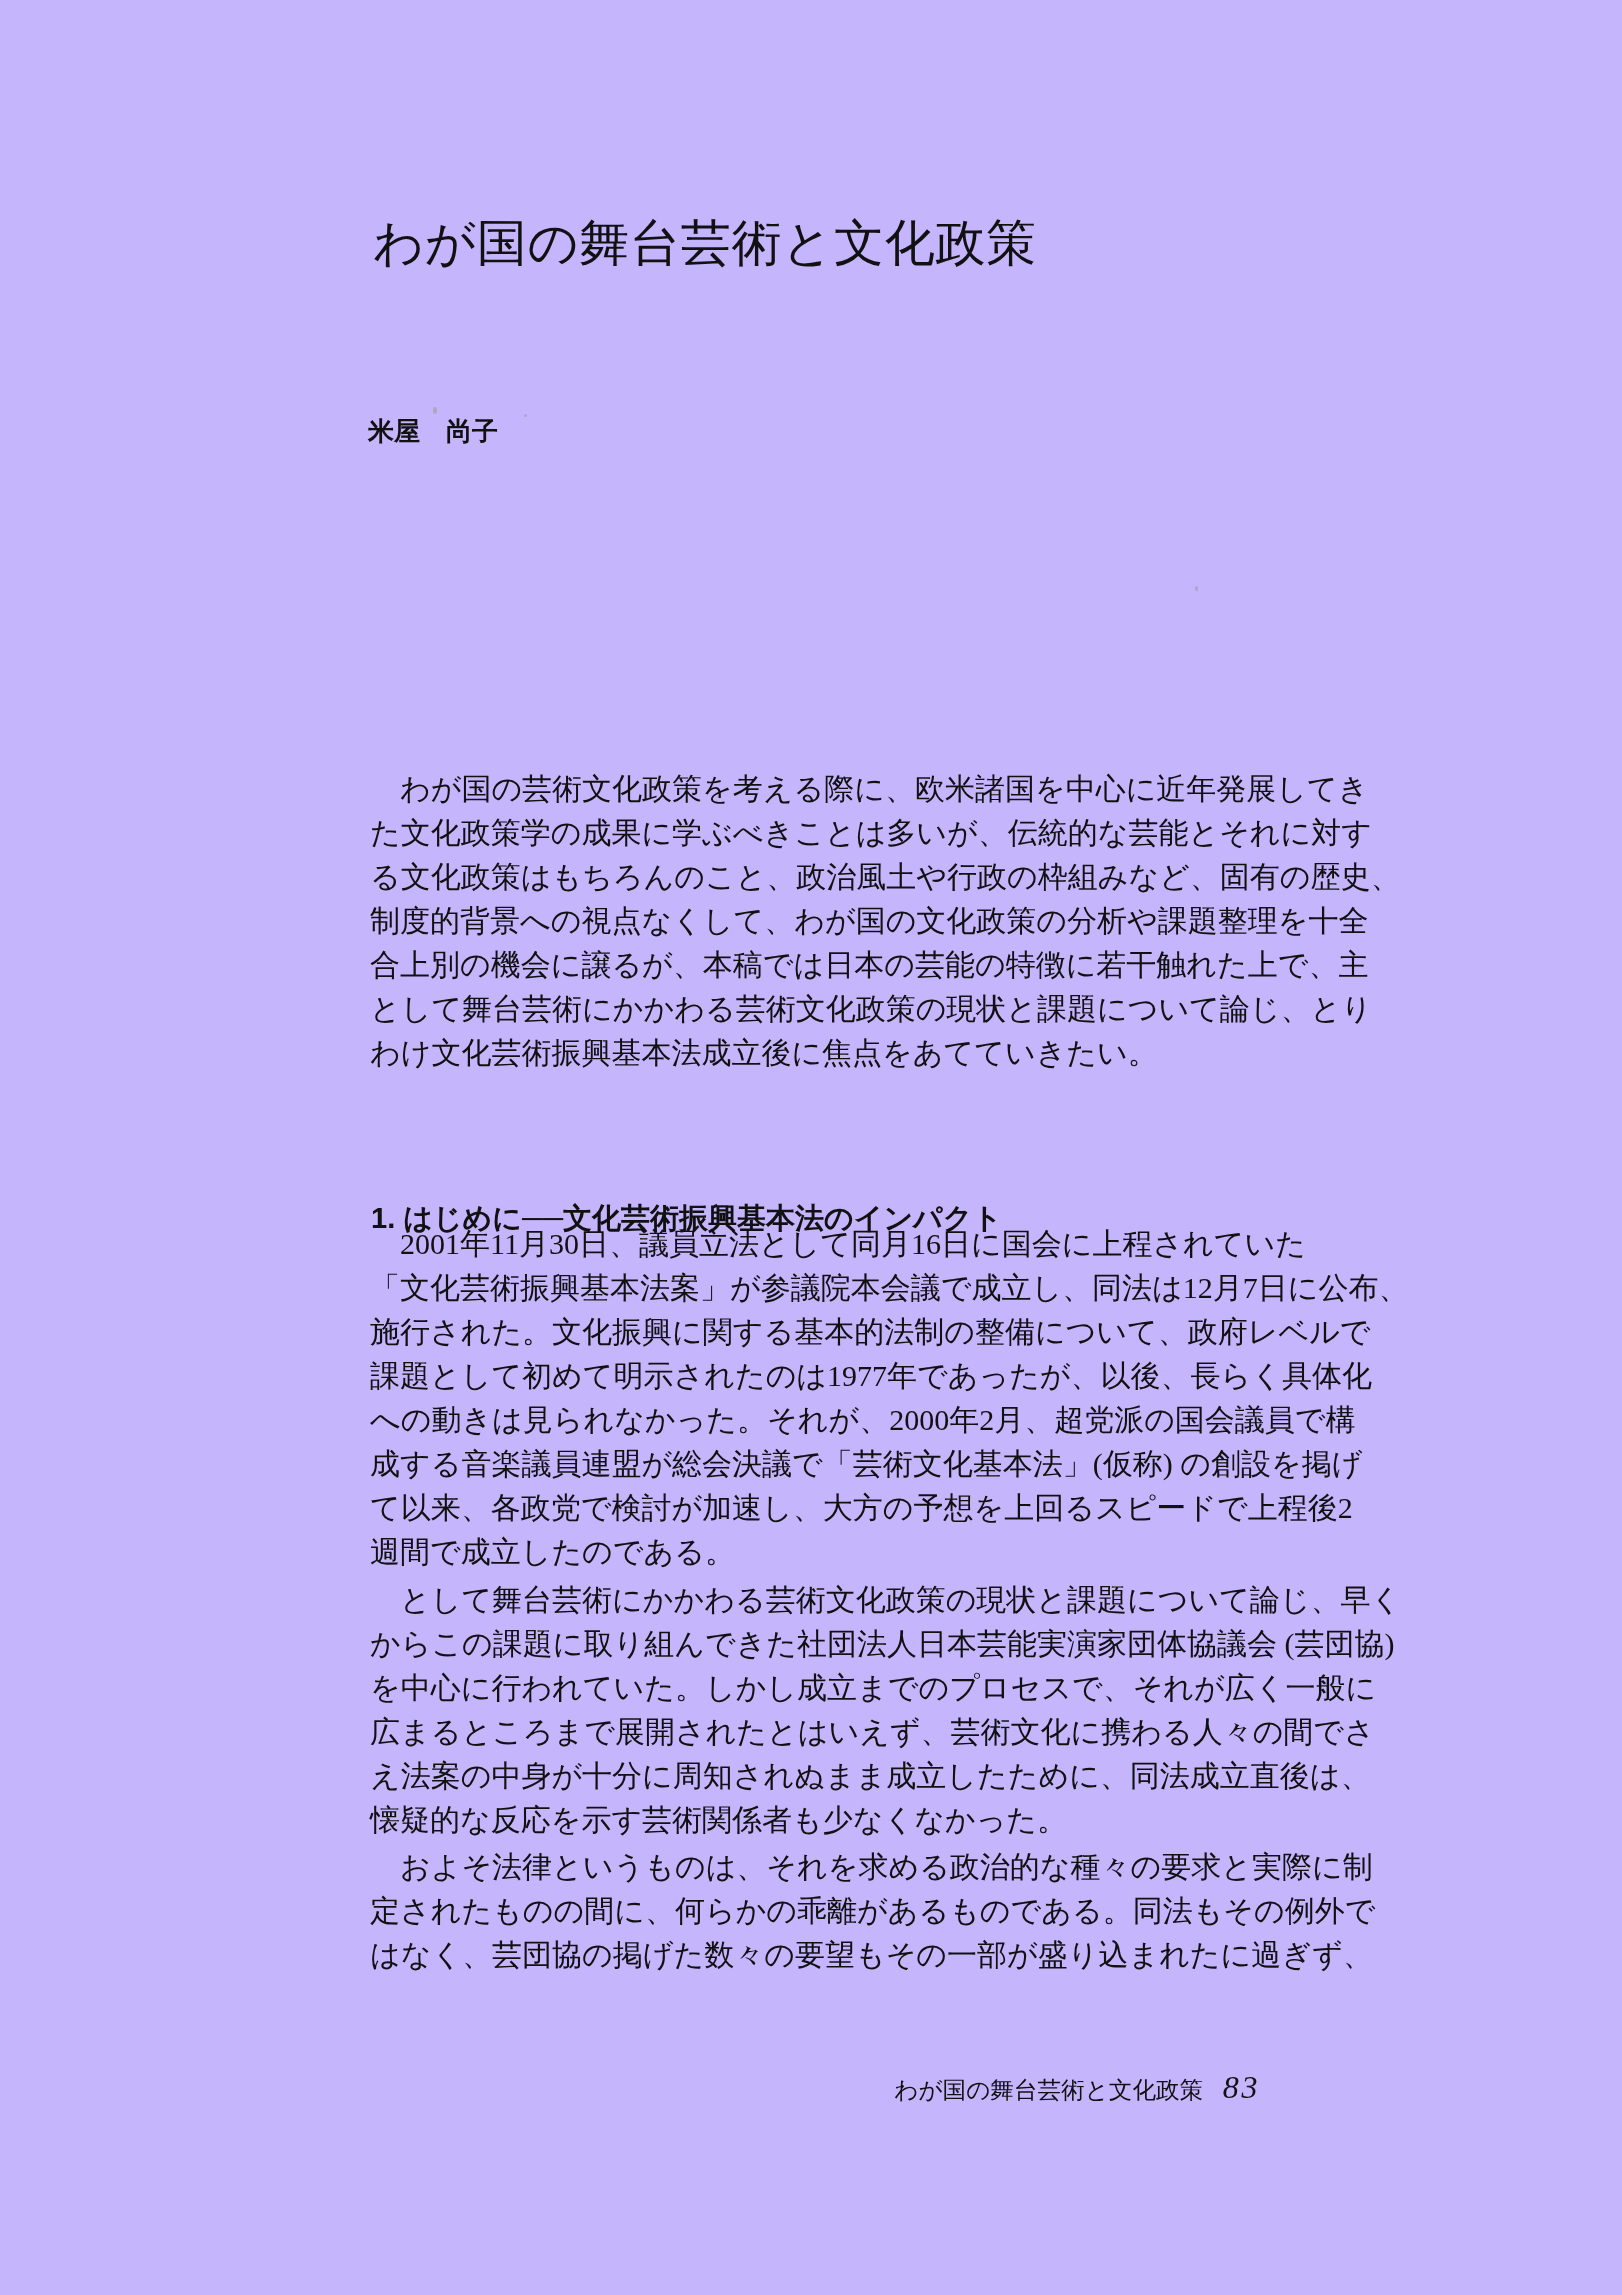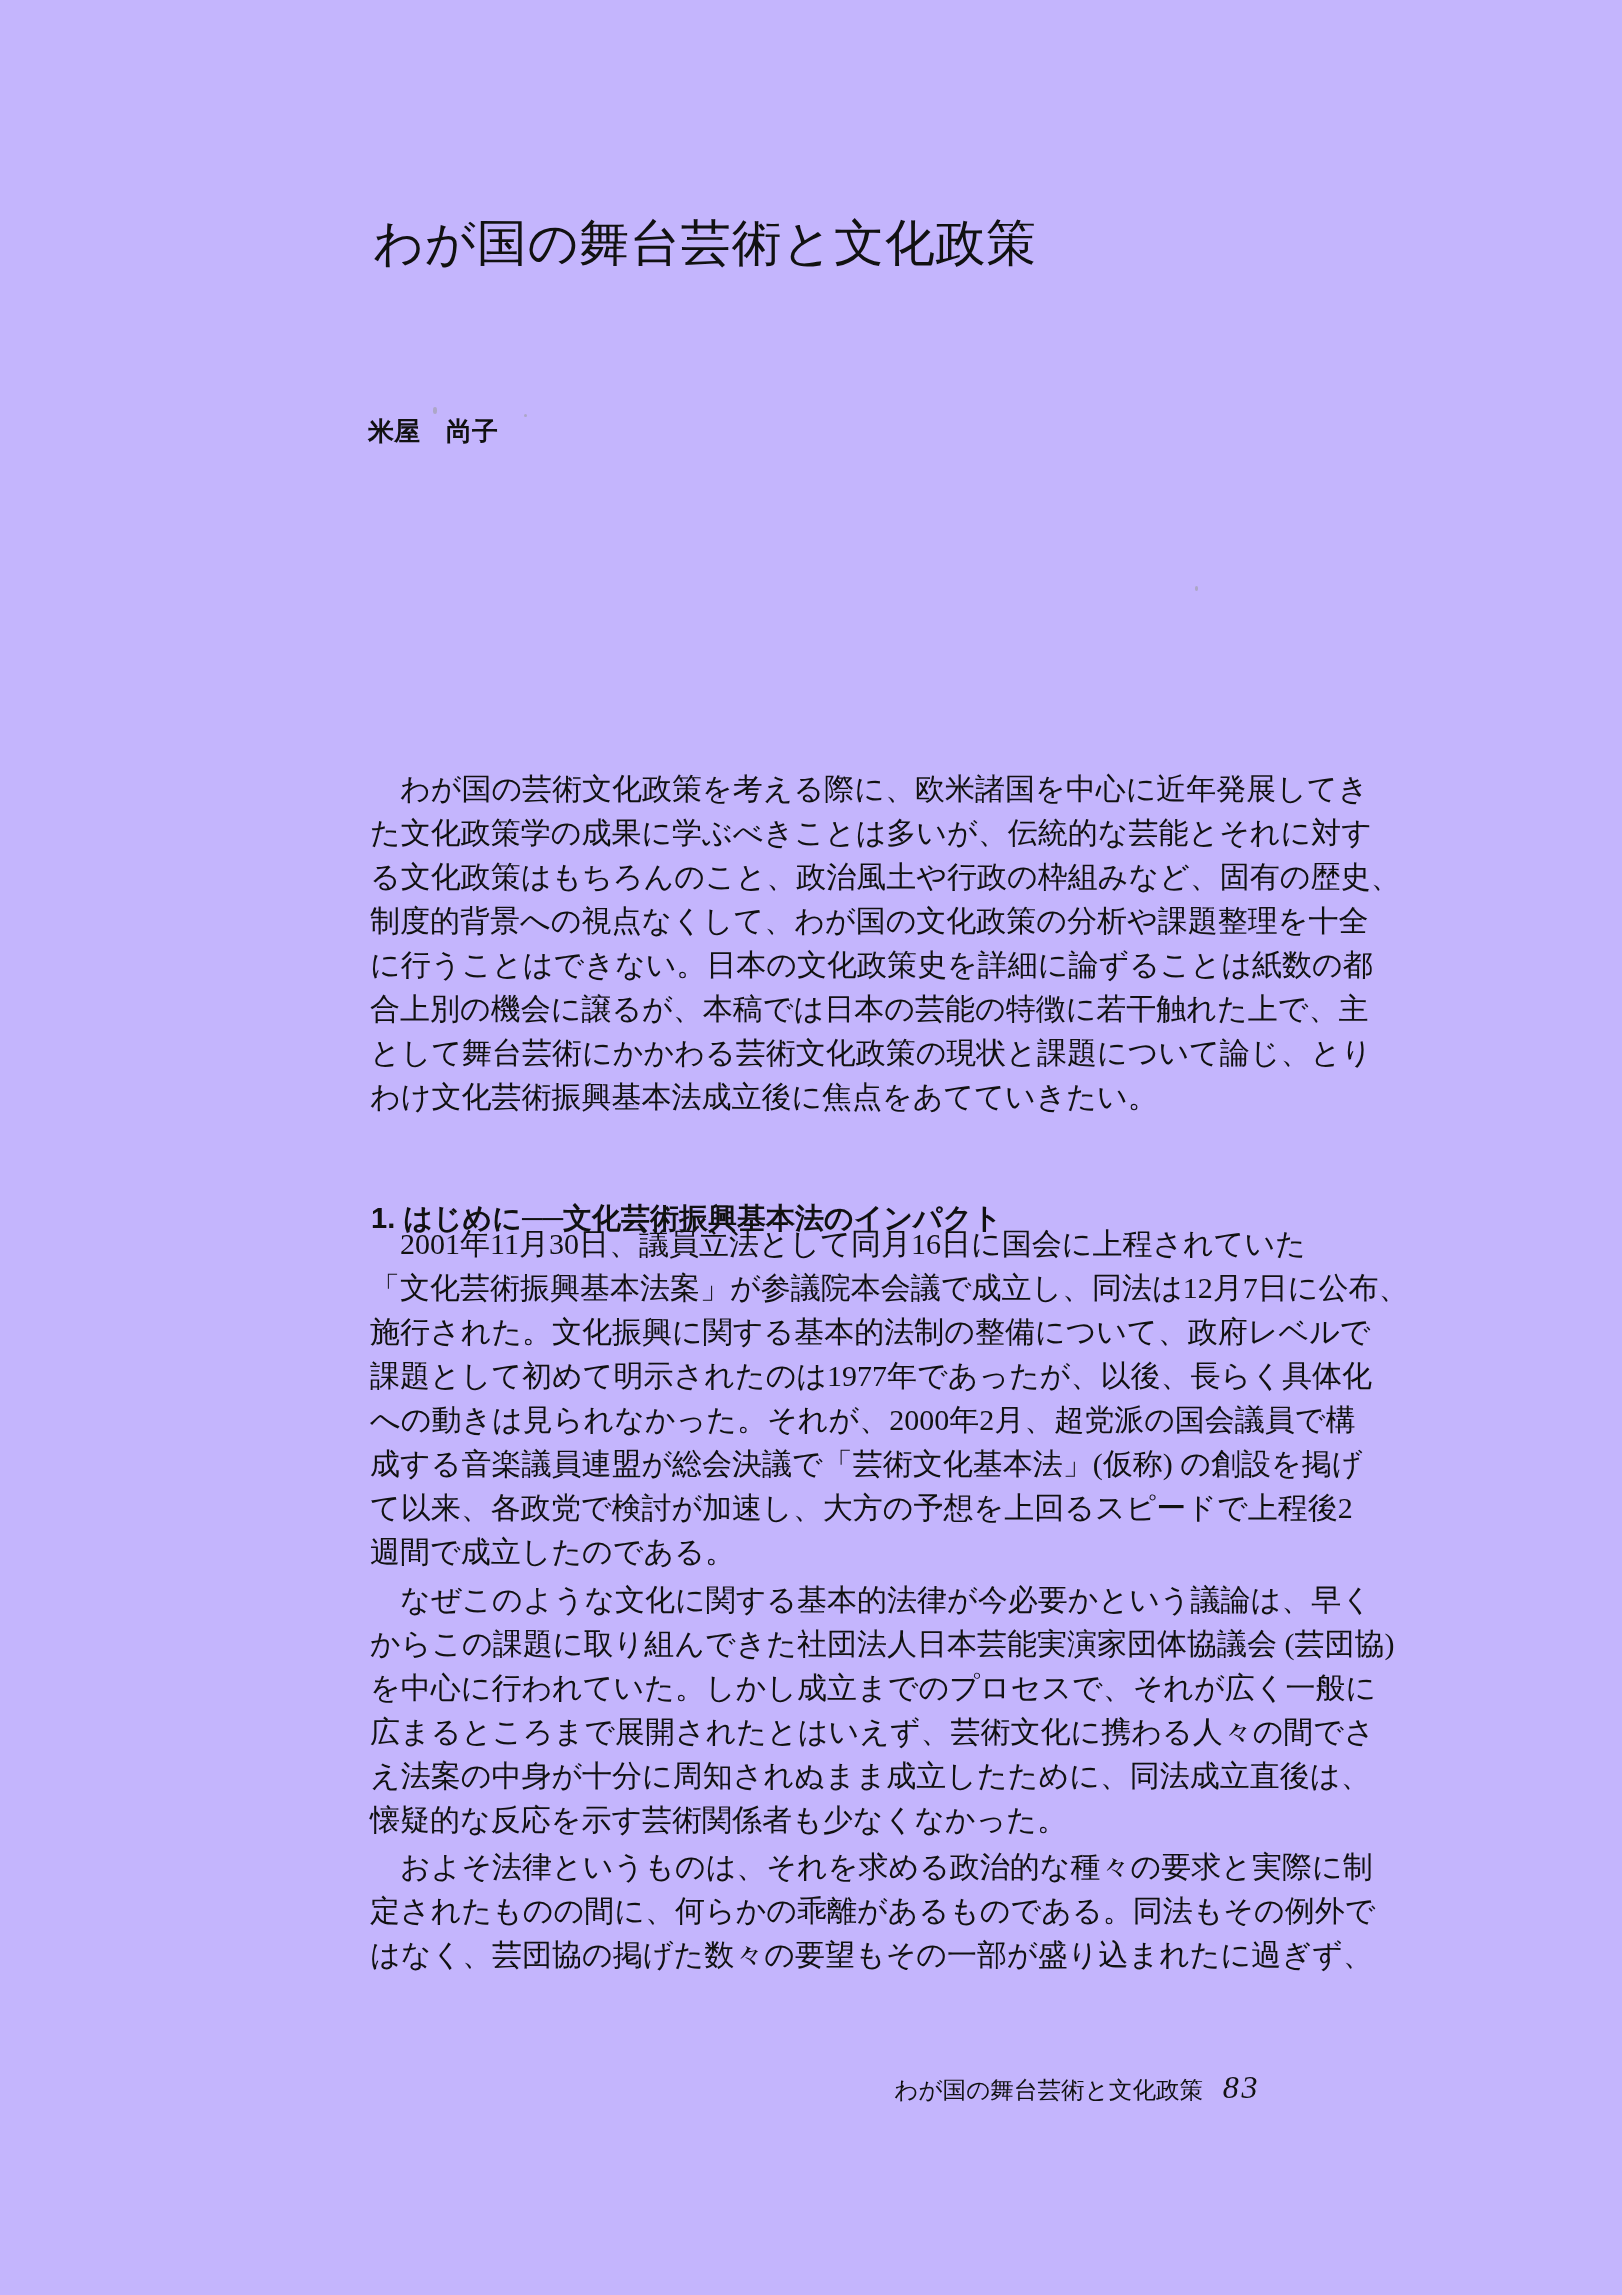--- a/index.html
+++ b/index.html
@@ -77,41 +77,40 @@
   <h1 class="abs title">わが国の舞台芸術と文化政策</h1>
 
 
   <div class="abs author">米屋　尚子</div>
 
   <div class="abs para intro">
       <div class="line">　わが国の芸術文化政策を考える際に、欧米諸国を中心に近年発展してき</div>
       <div class="line">た文化政策学の成果に学ぶべきことは多いが、伝統的な芸能とそれに対す</div>
       <div class="line">る文化政策はもちろんのこと、政治風土や行政の枠組みなど、固有の歴史、</div>
       <div class="line">制度的背景への視点なくして、わが国の文化政策の分析や課題整理を十全</div>
-      <div class="line">に行うことはできない。日本の文化政策史を詳細に論ずることは紙数の都</div>
       <div class="line">合上別の機会に譲るが、本稿では日本の芸能の特徴に若干触れた上で、主</div>
       <div class="line">として舞台芸術にかかわる芸術文化政策の現状と課題について論じ、とり</div>
       <div class="line">わけ文化芸術振興基本法成立後に焦点をあてていきたい。</div>
     </div>
 
   <h2 class="abs section-heading">1. はじめに──文化芸術振興基本法のインパクト</h2>
 
   <div class="abs para s1p1">
       <div class="line">　2001年11月30日、議員立法として同月16日に国会に上程されていた</div>
       <div class="line">「文化芸術振興基本法案」が参議院本会議で成立し、同法は12月7日に公布、</div>
       <div class="line">施行された。文化振興に関する基本的法制の整備について、政府レベルで</div>
       <div class="line">課題として初めて明示されたのは1977年であったが、以後、長らく具体化</div>
       <div class="line">への動きは見られなかった。それが、2000年2月、超党派の国会議員で構</div>
       <div class="line">成する音楽議員連盟が総会決議で「芸術文化基本法」(仮称) の創設を掲げ</div>
       <div class="line">て以来、各政党で検討が加速し、大方の予想を上回るスピードで上程後2</div>
       <div class="line">週間で成立したのである。</div>
     </div>
 
   <div class="abs para s1p2">
-      <div class="line">　なぜこのような文化に関する基本的法律が今必要かという議論は、早く</div>
+      <div class="line">　として舞台芸術にかかわる芸術文化政策の現状と課題について論じ、早く</div>
       <div class="line">からこの課題に取り組んできた社団法人日本芸能実演家団体協議会 (芸団協)</div>
       <div class="line">を中心に行われていた。しかし成立までのプロセスで、それが広く一般に</div>
       <div class="line">広まるところまで展開されたとはいえず、芸術文化に携わる人々の間でさ</div>
       <div class="line">え法案の中身が十分に周知されぬまま成立したために、同法成立直後は、</div>
       <div class="line">懐疑的な反応を示す芸術関係者も少なくなかった。</div>
     </div>
 
   <div class="abs para s1p3">
       <div class="line">　およそ法律というものは、それを求める政治的な種々の要求と実際に制</div>
       <div class="line">定されたものの間に、何らかの乖離があるものである。同法もその例外で</div>

